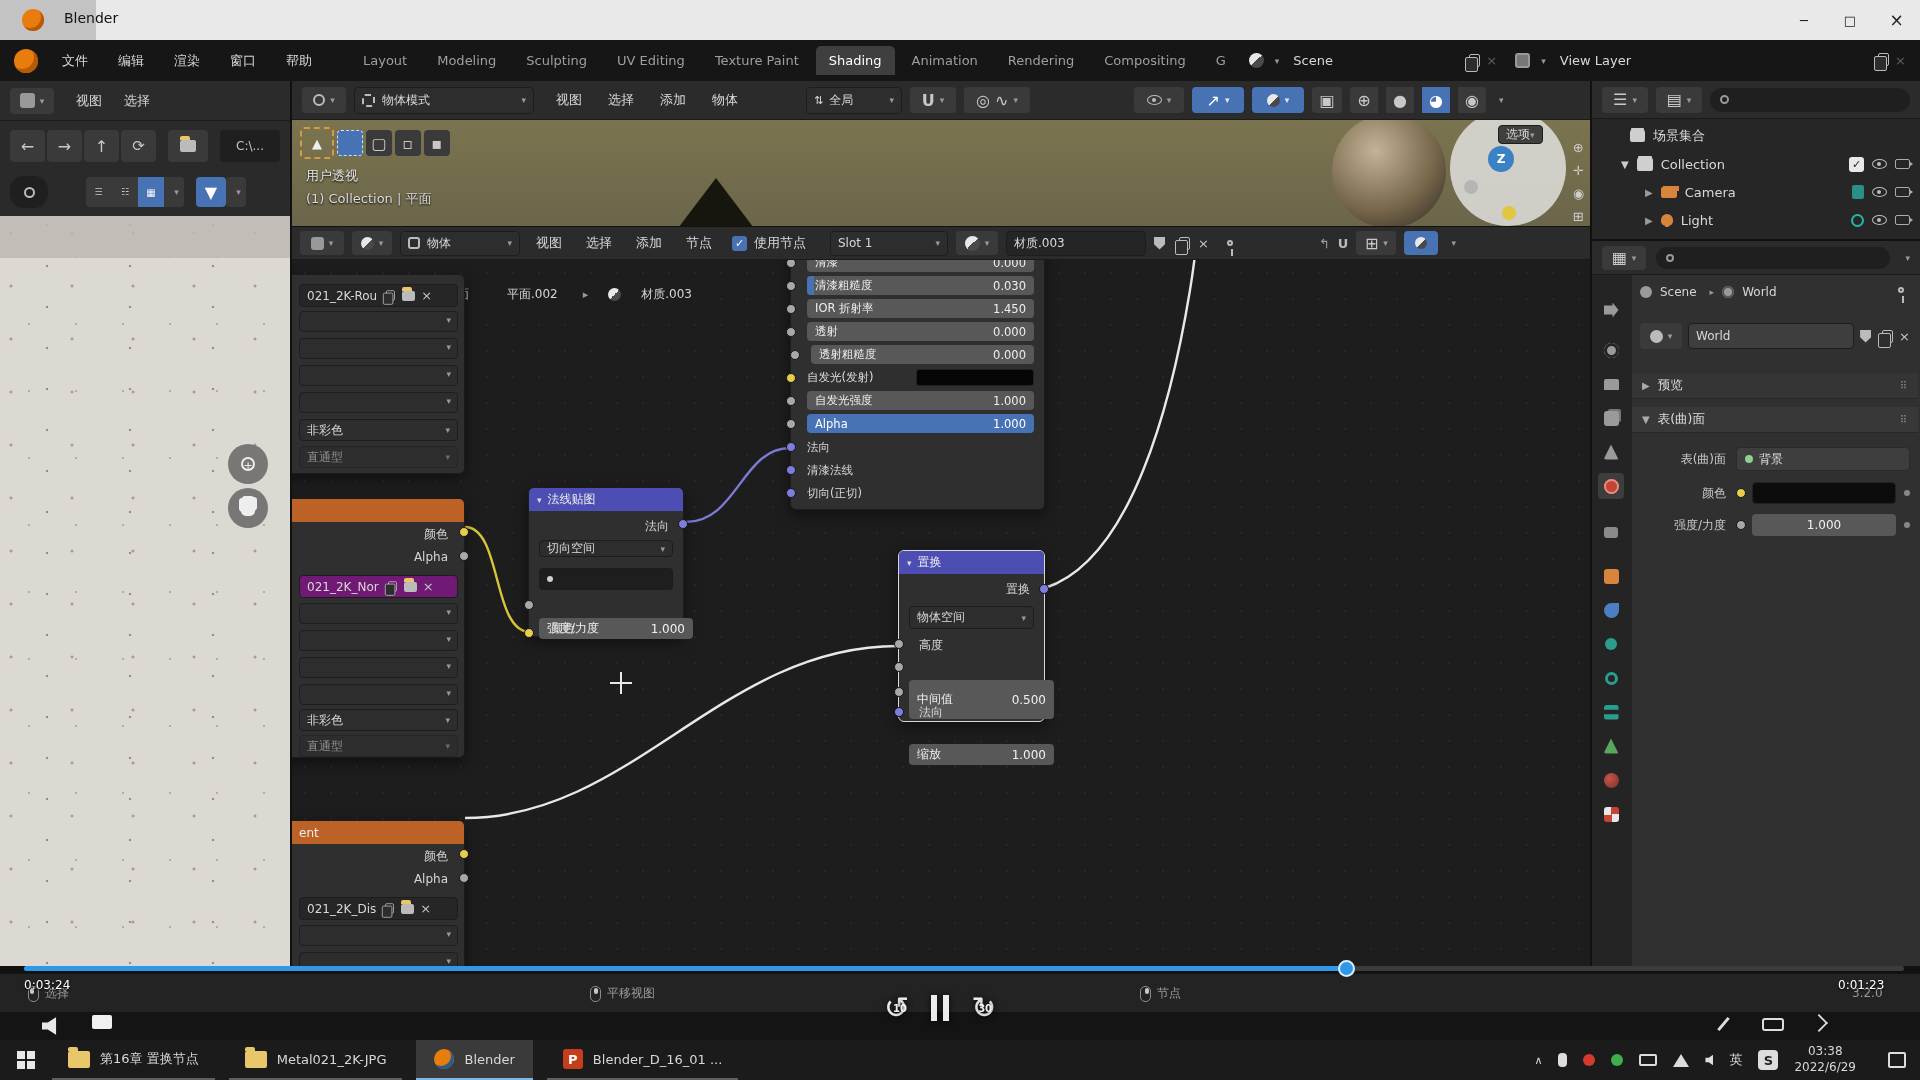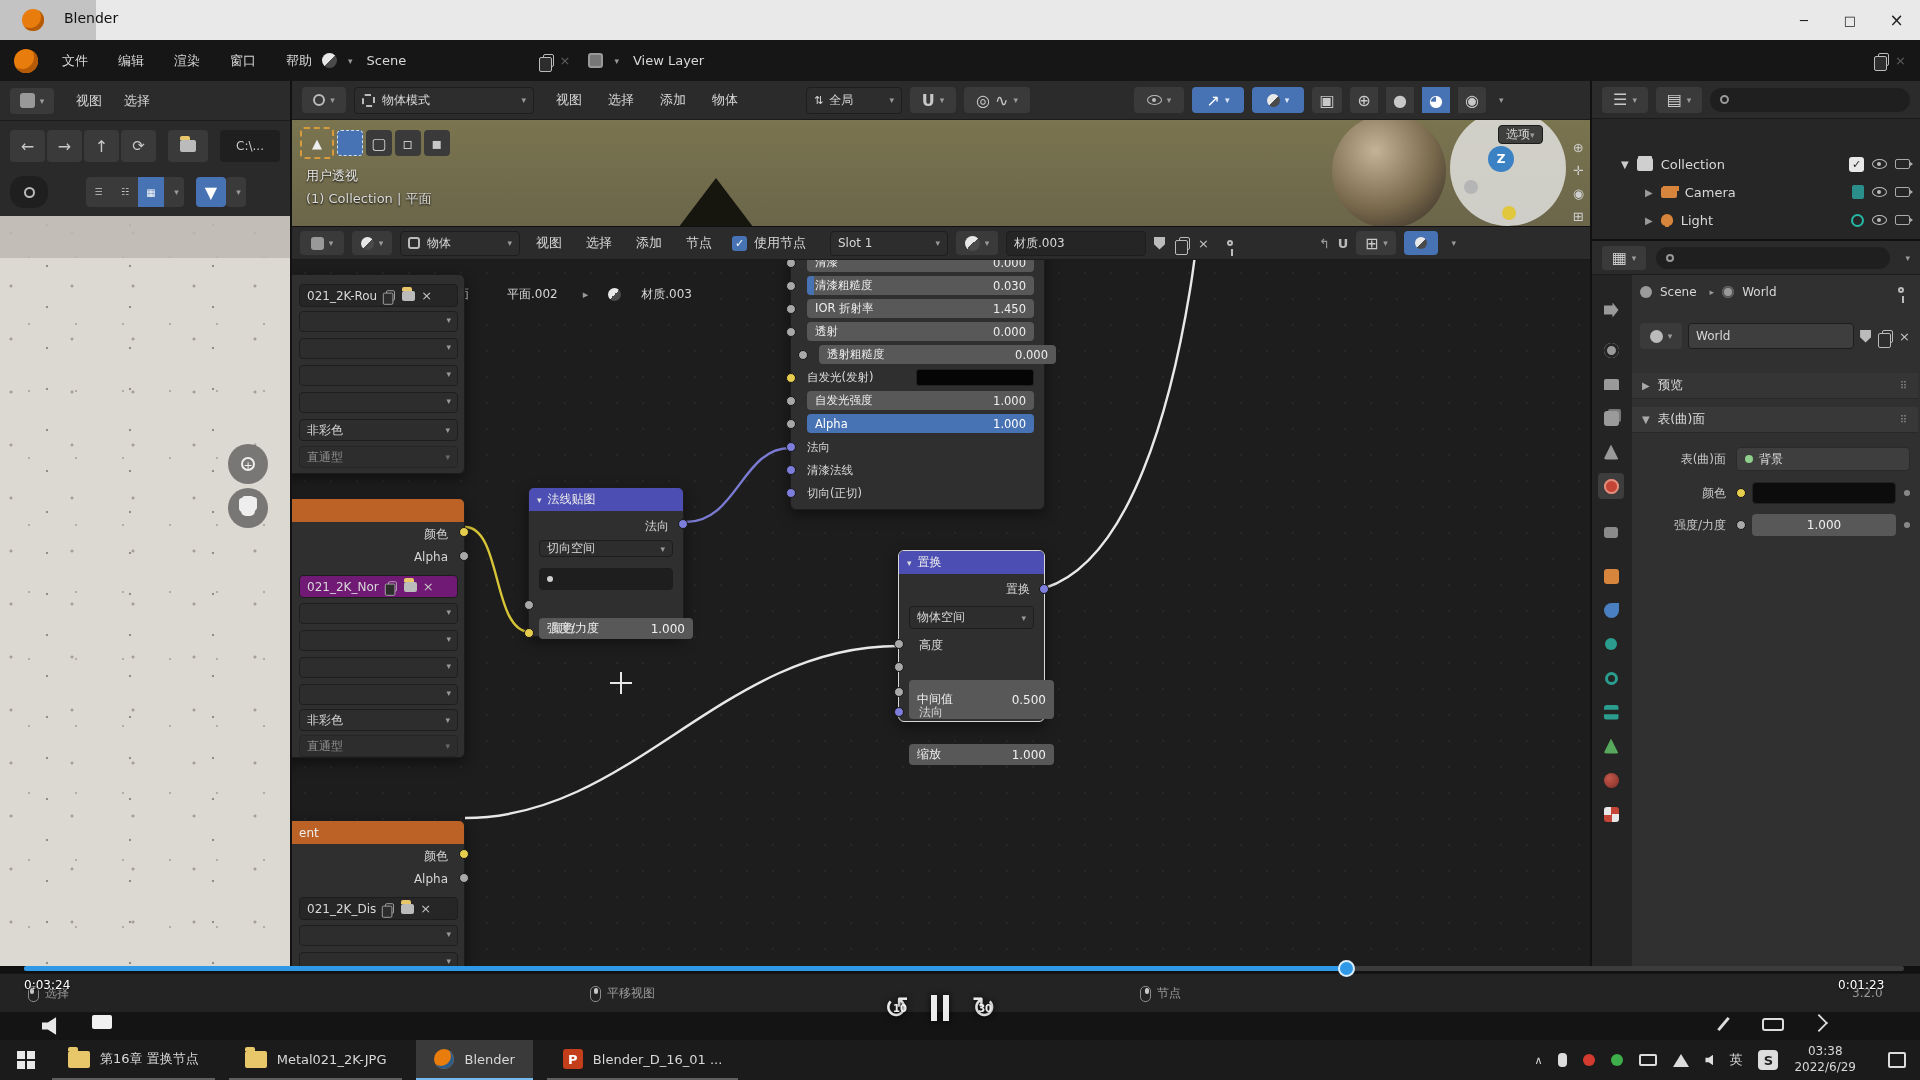--- a/index.html
+++ b/index.html
@@ -74,20 +74,33 @@
   <div class="abs" data-name="blender-topbar" style="left:0;top:40px;width:1920px;height:41px;background:#161616;display:flex;align-items:center">
     <div data-name="blender-menu-logo-icon" style="margin-left:14px;width:24px;height:24px;border-radius:50%;background:#e87d0d;box-shadow:inset -4px -4px 0 #b55a06"></div>
     <div data-name="topbar-menus" style="display:flex;gap:30px;margin-left:24px">
 
     <div class="menu" data-name="topbar-menu-item">文件</div>
         <div class="menu" data-name="topbar-menu-item">编辑</div>
         <div class="menu" data-name="topbar-menu-item">渲染</div>
         <div class="menu" data-name="topbar-menu-item">窗口</div>
         <div class="menu" data-name="topbar-menu-item">帮助</div>
       </div>
+    <div data-name="workspace-tabs" style="display:flex;gap:4px;margin-left:38px;max-width:960px;overflow:hidden">
+
+    <div class="tab" data-name="workspace-tab" style="">Layout</div>
+        <div class="tab" data-name="workspace-tab" style="">Modeling</div>
+        <div class="tab" data-name="workspace-tab" style="">Sculpting</div>
+        <div class="tab" data-name="workspace-tab" style="">UV Editing</div>
+        <div class="tab" data-name="workspace-tab" style="">Texture Paint</div>
+        <div class="tab active" data-name="workspace-tab" style="">Shading</div>
+        <div class="tab" data-name="workspace-tab" style="">Animation</div>
+        <div class="tab" data-name="workspace-tab" style="">Rendering</div>
+        <div class="tab" data-name="workspace-tab" style="">Compositing</div>
+        <div class="tab" data-name="workspace-tab" style="">G</div>
+      </div>
     <div data-name="scene-selector" style="display:flex;align-items:center;margin-left:10px;gap:6px">
       <span class="halfsphere" data-name="scene-icon"></span>
         <span class="car" data-name="chevron-down-icon">▾</span>
       <span class="menu" data-name="scene-name-field" style="width:178px;padding-left:8px">Scene</span>
       <span class="copyic" data-name="new-scene-icon"></span>
       <span class="xic" data-name="unlink-scene-icon" style="opacity:.4">×</span>
     </div>
     <div data-name="viewlayer-selector" style="display:flex;align-items:center;margin-left:18px;gap:6px;flex:1">
       <span class="glyph" data-name="viewlayer-icon" style="background:#777;border:2px solid #999"></span>
         <span class="car" data-name="chevron-down-icon">▾</span>
@@ -382,21 +395,21 @@
 
           <div class="prow" data-name="principled-property-row" style="position:relative;margin:4px 10px 0 16px;left:0">
             <span class="sock gray rsock" data-name="input-socket" style="left:-21px"></span>
             <span class="pslider">
               <span>透射</span>
               <span class="val">0.000</span>
             </span>
 
           </div>
 
-          <div class="prow" data-name="principled-property-row" style="position:relative;margin:4px 0 0 16px;left:12px">
+          <div class="prow" data-name="principled-property-row" style="position:relative;margin:4px 14px 0 16px;left:4px">
             <span class="sock gray rsock" data-name="input-socket" style="left:-21px"></span>
             <span class="pslider">
               <span>透射粗糙度</span>
               <span class="val">0.000</span>
             </span>
 
           </div>
 
           <div class="prow swatch" data-name="principled-property-row" style="position:relative;margin:4px 10px 0 16px;left:0">
             <span class="sock gray rsock yellow" data-name="input-socket" style="left:-21px"></span>
@@ -500,20 +513,24 @@
     </div>
   </div>
 
   <div class="abs" data-name="outliner-editor" style="left:1592px;top:81px;width:328px;height:158px;background:#262626">
     <div class="abs" data-name="outliner-header" style="left:0;top:0;width:328px;height:38px;background:#2b2b2b;border-bottom:1px solid #1b1b1b;display:flex;align-items:center;gap:8px;padding:0 10px">
       <span class="hbtn" data-name="editor-type-button" style="width:46px;height:26px">☰<span class="car">▾</span></span>
       <span class="hbtn" data-name="display-mode-button" style="width:46px;height:26px">▤<span class="car">▾</span></span>
       <span data-name="search-field" style="flex:1;height:24px;background:#1f1f1f;border-radius:12px;display:flex;align-items:center;padding:0 10px">
           <span data-name="search-icon" style="width:9px;height:9px;border:2px solid #999;border-radius:50%;display:inline-block"></span>
         </span>
+    </div>
+    <div class="abs" data-name="outliner-row-scene-collection" style="left:0;top:42px;width:328px;height:26px;display:flex;align-items:center;gap:8px;padding-left:38px">
+      <span class="glyph" data-name="collection-icon" style="background:#cfcfcf;width:15px;height:12px;border-radius:2px;box-shadow:0 -3px 0 -1px #cfcfcf"></span>
+      <span class="menu">场景集合</span>
     </div>
     <div class="abs" data-name="outliner-row-collection" style="left:0;top:70px;width:328px;height:26px;display:flex;align-items:center;gap:8px;padding-left:24px">
       <span class="car" data-name="expand-arrow-icon" style="font-size:10px;color:#ccc">▼</span>
       <span class="glyph" data-name="collection-icon" style="background:#cfcfcf;width:16px;height:13px;border-radius:2px;box-shadow:0 -3px 0 -1px #cfcfcf"></span>
       <span class="menu">Collection</span>
       <span data-name="collection-checkbox" style="margin-left:auto;width:15px;height:15px;background:#e8e8e8;border-radius:3px;color:#222;font-size:11px;display:flex;align-items:center;justify-content:center">✓</span>
       <span class="eye" data-name="hide-viewport-eye-icon"></span>
       <span class="cambadge" data-name="disable-render-camera-icon" style="margin-right:10px"></span>
     </div>
     <div class="abs" data-name="outliner-row-camera" style="left:0;top:98px;width:328px;height:26px;display:flex;align-items:center;gap:8px;padding-left:48px">

